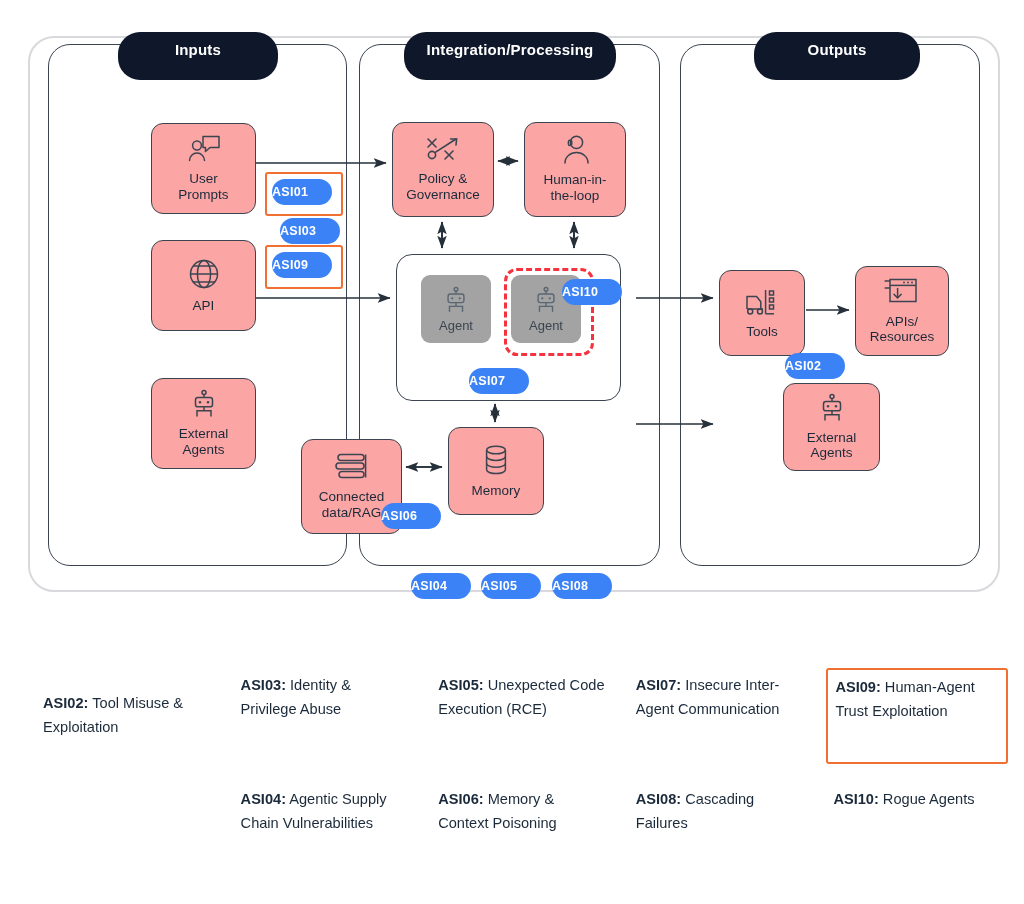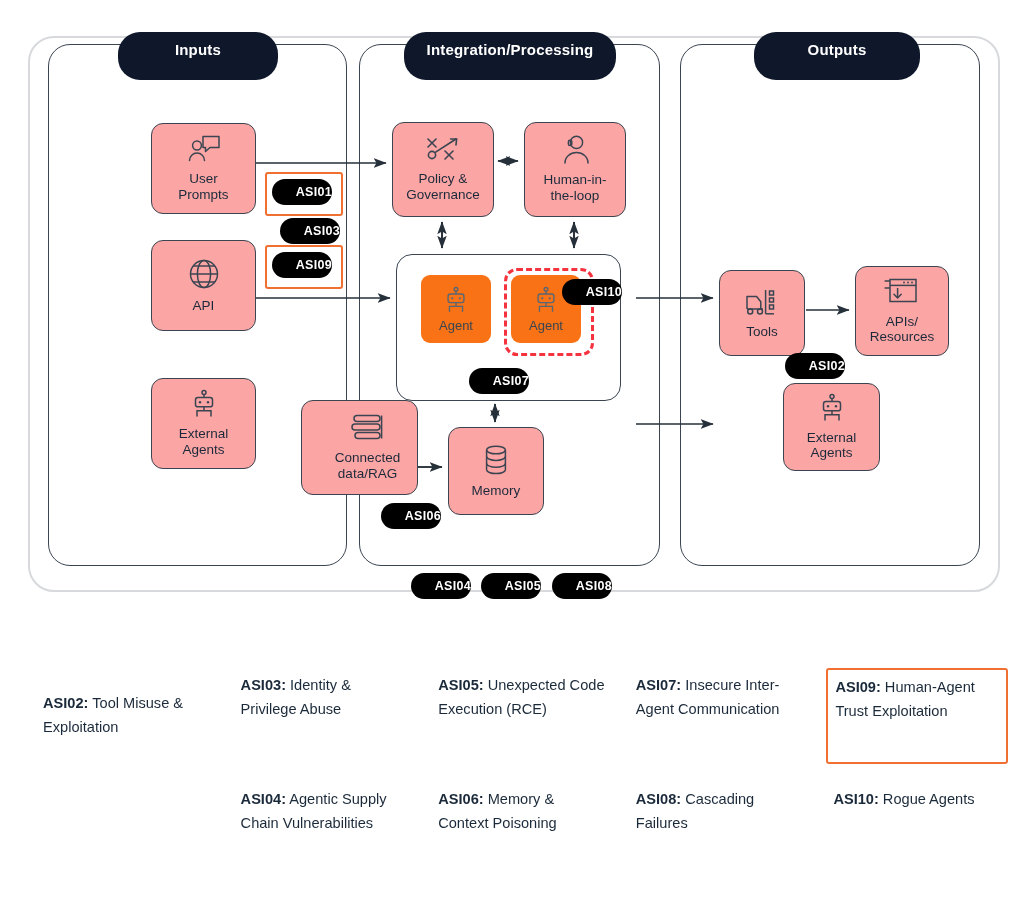--- a/index.html
+++ b/index.html
@@ -35,43 +35,43 @@
   .node .lbl{display:block;padding:0 3px;white-space:pre-line;}
 
   
   #n-user{left:151px;top:123px;width:103px;height:89px;}
   #n-api{left:151px;top:240px;width:103px;height:89px;}
   #n-extagents-in{left:151px;top:378px;width:103px;height:89px;}
 
   
   #n-policy{left:392px;top:122px;width:100px;height:93px;}
   #n-hitl{left:524px;top:122px;width:100px;height:93px;}
-  #n-crag{left:301px;top:400px;width:99px;height:93px;padding-left:16px;}
+  #n-crag{left:301px;top:439px;width:99px;height:93px;}
   #n-memory{left:448px;top:427px;width:94px;height:86px;}
 
   
   #agent-group{position:absolute;left:396px;top:254px;width:223px;height:145px;
                border:1.4px solid #3b4551;border-radius:16px;background:#fff;z-index:3;}
-  .agent-tile{position:absolute;width:70px;height:68px;background:#f97316;border-radius:9px;
+  .agent-tile{position:absolute;width:70px;height:68px;background:#a3a3a3;border-radius:9px;
               display:flex;flex-direction:column;align-items:center;justify-content:center;
               font-size:13px;color:#3b4551;z-index:5;}
   #agent-a{left:421px;top:275px;}
   #agent-b{left:511px;top:275px;}
   .agent-tile .lbl{margin-top:1px;}
   #agent-b-ring{position:absolute;left:504px;top:268px;width:84px;height:82px;
                 border:3px dashed #f5333f;border-radius:13px;z-index:5;}
 
   
   #n-tools{left:719px;top:270px;width:84px;height:84px;}
   #n-apis{left:855px;top:266px;width:92px;height:88px;}
   #n-extagents-out{left:783px;top:383px;width:95px;height:86px;}
 
   
-  .badge{position:absolute;background:#000000;color:#fff;border-radius:14px;
-         height:26px;line-height:26px;text-align:right;font-size:12.5px;
+  .badge{position:absolute;background:#3b82f6;color:#fff;border-radius:14px;
+         height:26px;line-height:26px;text-align:left;font-size:12.5px;
          font-weight:700;letter-spacing:.3px;z-index:9;}
   .badge.w{width:60px;}
   .hl-frame{position:absolute;border:2px solid #f07032;border-radius:3px;z-index:8;}
 
   #b-asi01{left:272px;top:179px;}
   #b-asi03{left:280px;top:218px;}
   #b-asi09{left:272px;top:252px;}
   #f-asi01{left:265px;top:172px;width:74px;height:40px;}
   #f-asi09{left:265px;top:245px;width:74px;height:40px;}
 

